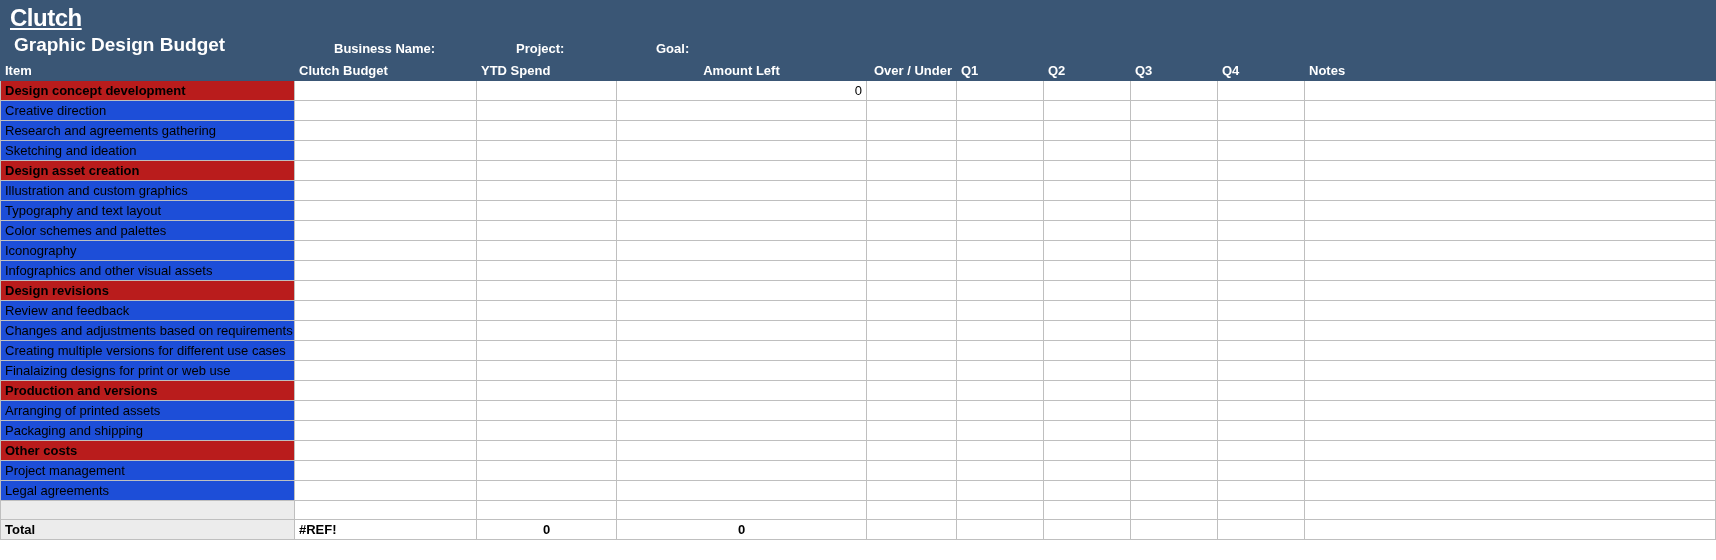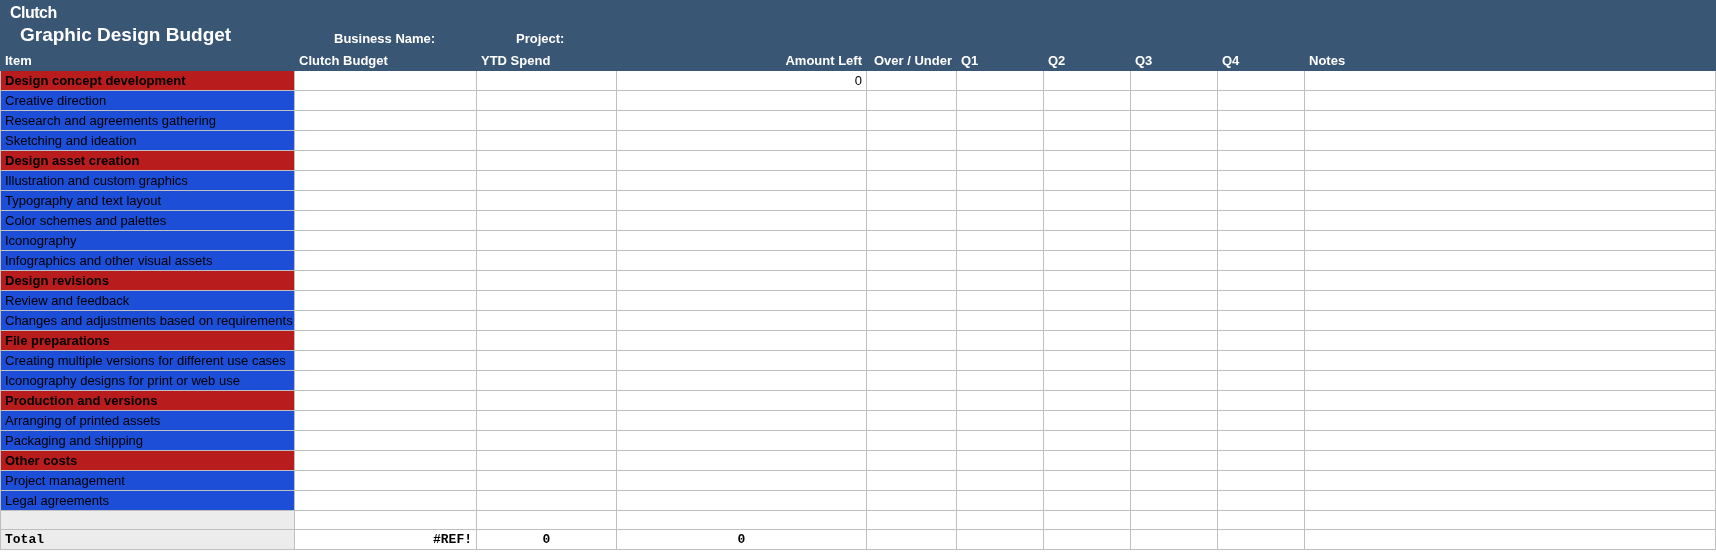--- a/index.html
+++ b/index.html
@@ -12,35 +12,36 @@
     width: 1716px;
   }
   .header-top {
     background: #3a5675;
     color: #fff;
     display: flex;
     flex-direction: column;
   }
   .brand {
     font-family: "Segoe UI", Arial, sans-serif;
-    font-size: 16px;
+    font-size: 24px;
     font-weight: 600;
     padding: 4px 10px 2px 10px;
     letter-spacing: -0.5px;
+    text-decoration: underline;
   }
   .header-meta {
     display: grid;
     grid-template-columns: 294px 182px 140px 1fr;
     align-items: end;
     padding: 0 0 4px 0;
   }
   .title {
     font-size: 19px;
     font-weight: bold;
-    padding-left: 20px;
+    padding-left: 14px;
   }
   .meta-label {
     font-weight: bold;
     font-size: 13px;
     margin-left: 40px;
   }
   table {
     border-collapse: collapse;
     width: 100%;
     table-layout: fixed;
@@ -65,34 +66,35 @@
   .col-ytd { width: 140px; }
   .col-amount-left { width: 250px; }
   .col-over-under { width: 90px; }
   .col-q { width: 87px; }
   .col-notes { width: auto; }
   .section-head td.item-col {
     background: #b91c1c;
     font-weight: bold;
   }
   .item-col { background: #1d4ed8; }
-  .total-row td { font-weight: bold; font-family: Liberation Mono, monospace; }
+  .total-row td { font-weight: bold; }
   .total-row .item-col { background: #ececec; }
   .num-right { text-align: right; }
   .blank-row .item-col { background: #ececec; }
 </style>
 </head>
 <body>
 
 <div class="header-top">
   <div class="brand">Clutch</div>
   <div class="header-meta">
     <div class="title">Graphic Design Budget</div>
     <div class="meta-label">Business Name:</div>
     <div class="meta-label">Project:</div>
+    <div class="meta-label">Goal:</div>
   </div>
 </div>
 
 <table>
   <colgroup>
     <col class="col-item">
       <col class="col-total-budget">
       <col class="col-ytd">
       <col class="col-amount-left">
       <col class="col-over-under">
@@ -100,21 +102,21 @@
       <col class="col-q">
       <col class="col-q">
       <col class="col-q">
       <col class="col-notes">
   </colgroup>
   <thead>
     <tr id="head-row">
         <th>Item</th>
         <th>Clutch Budget</th>
         <th>YTD Spend</th>
-        <th style="text-align: right;">Amount Left</th>
+        <th style="text-align: center;">Amount Left</th>
         <th style="text-align: right;">Over / Under</th>
         <th>Q1</th>
         <th>Q2</th>
         <th>Q3</th>
         <th>Q4</th>
         <th>Notes</th>
       </tr>
   </thead>
   <tbody id="body-rows">
       <tr class="section-head">
@@ -266,46 +268,34 @@
         <td></td>
         <td></td>
         <td class="num-right"></td>
         <td></td>
         <td></td>
         <td></td>
         <td></td>
         <td></td>
         <td></td>
       </tr>
-      <tr class="section-head">
-        <td class="item-col">File preparations</td>
-        <td></td>
-        <td></td>
-        <td class="num-right"></td>
-        <td></td>
-        <td></td>
-        <td></td>
-        <td></td>
-        <td></td>
-        <td></td>
-      </tr>
       <tr>
         <td class="item-col">Creating multiple versions for different use cases</td>
         <td></td>
         <td></td>
         <td class="num-right"></td>
         <td></td>
         <td></td>
         <td></td>
         <td></td>
         <td></td>
         <td></td>
       </tr>
       <tr>
-        <td class="item-col">Iconography designs for print or web use</td>
+        <td class="item-col">Finalaizing designs for print or web use</td>
         <td></td>
         <td></td>
         <td class="num-right"></td>
         <td></td>
         <td></td>
         <td></td>
         <td></td>
         <td></td>
         <td></td>
       </tr>
@@ -388,21 +378,21 @@
         <td class="num-right"></td>
         <td></td>
         <td></td>
         <td></td>
         <td></td>
         <td></td>
         <td></td>
       </tr>
       <tr class="total-row">
         <td class="item-col">Total</td>
-        <td style="text-align: right;">#REF!</td>
+        <td style="text-align: left;">#REF!</td>
         <td style="text-align: center;">0</td>
         <td style="text-align: center;">0</td>
         <td></td>
         <td></td>
         <td></td>
         <td></td>
         <td></td>
         <td></td>
       </tr>
     </tbody>

